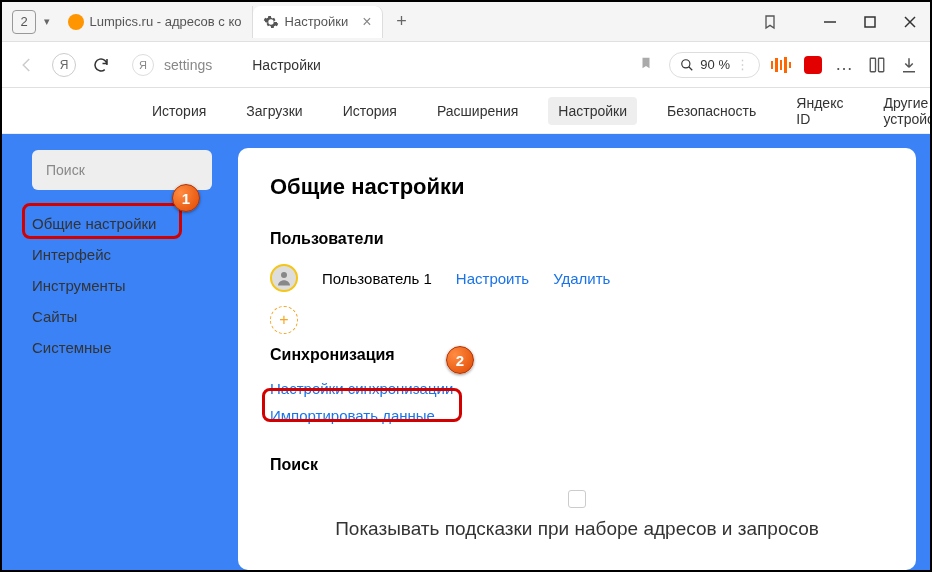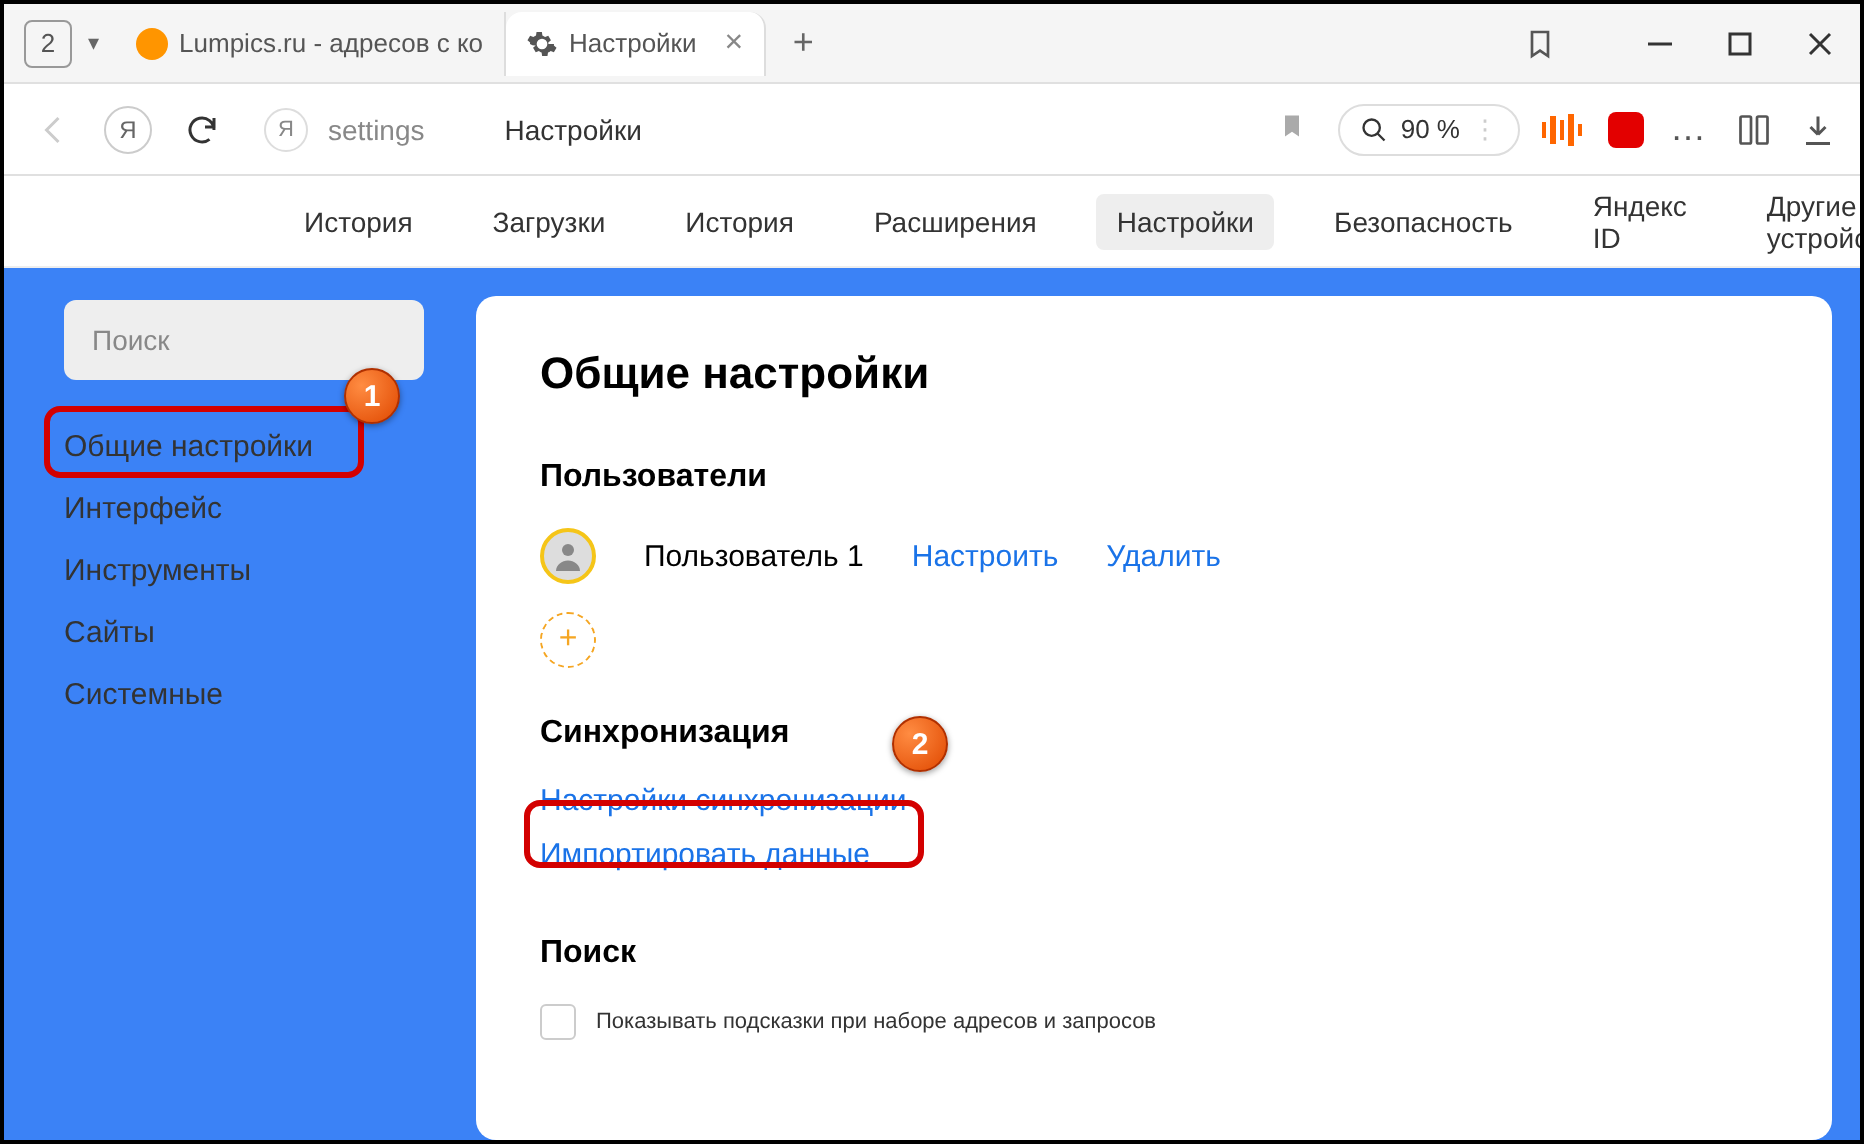--- a/index.html
+++ b/index.html
@@ -45,30 +45,30 @@
     .settings-nav-item.active { background: #eeeeee; }
 
     
     .main { display: flex; height: calc(100% - 132px); background: #3b82f6; }
     .sidebar { width: 230px; padding: 16px 0 16px 30px; }
     .search-box { height: 40px; background: #eeeeee; border-radius: 6px; display: flex; align-items: center; padding: 0 14px; color: #888; font-size: 14px; margin-bottom: 18px; margin-right: 20px; }
     .sidebar-item { padding: 7px 0; font-size: 15px; color: #333; cursor: pointer; position: relative; }
     .sidebar-item.selected { font-weight: normal; }
     .content { flex: 1; background: #fff; border-radius: 10px; margin: 14px 14px 0 6px; padding: 26px 32px; overflow: hidden; }
     .h1 { font-size: 22px; font-weight: bold; margin-bottom: 30px; }
-    .h2 { font-size: 16px; font-weight: bold; margin-bottom: 16px; margin-top: 24px; }
+    .h2 { font-size: 16px; font-weight: bold; margin-bottom: 16px; margin-top: 12px; }
     .user-row { display: flex; align-items: center; gap: 24px; font-size: 15px; margin-bottom: 14px; }
     .avatar { width: 28px; height: 28px; border: 2px solid #f5c518; border-radius: 50%; background: #ddd; display: flex; align-items: center; justify-content: center; }
     .avatar svg { width: 18px; height: 18px; fill: #888; }
     .link { color: #1a73e8; cursor: pointer; font-size: 15px; }
     .add-row { display: flex; align-items: center; gap: 12px; }
     .add-circle { width: 28px; height: 28px; border: 1px dashed #f5a623; border-radius: 50%; display: flex; align-items: center; justify-content: center; color: #f5a623; font-size: 16px; }
     .sync-links { margin-top: 3px; }
     .sync-links .link { display: block; margin-bottom: 10px; }
-    .checkbox-row { display: flex; align-items: center; gap: 10px; font-size: 11px; color: #333; margin-top: 10px; }
+    .checkbox-row { display: flex; align-items: center; gap: 10px; font-size: 19px; color: #333; margin-top: 10px; flex-direction: column; }
     .checkbox { width: 18px; height: 18px; border: 1px solid #ccc; border-radius: 3px; }
 
     
     .highlight-box { position: absolute; border: 3px solid #d30000; border-radius: 8px; pointer-events: none; }
     .badge { position: absolute; width: 28px; height: 28px; background: radial-gradient(circle at 30% 30%, #ff8c42, #e04800); border-radius: 50%; color: #fff; font-weight: bold; display: flex; align-items: center; justify-content: center; font-size: 15px; box-shadow: 0 1px 3px rgba(0,0,0,.4); pointer-events: none; border: 1px solid #b03000; }
   </style>
 </head>
 <body>
 
 <div class="titlebar">

